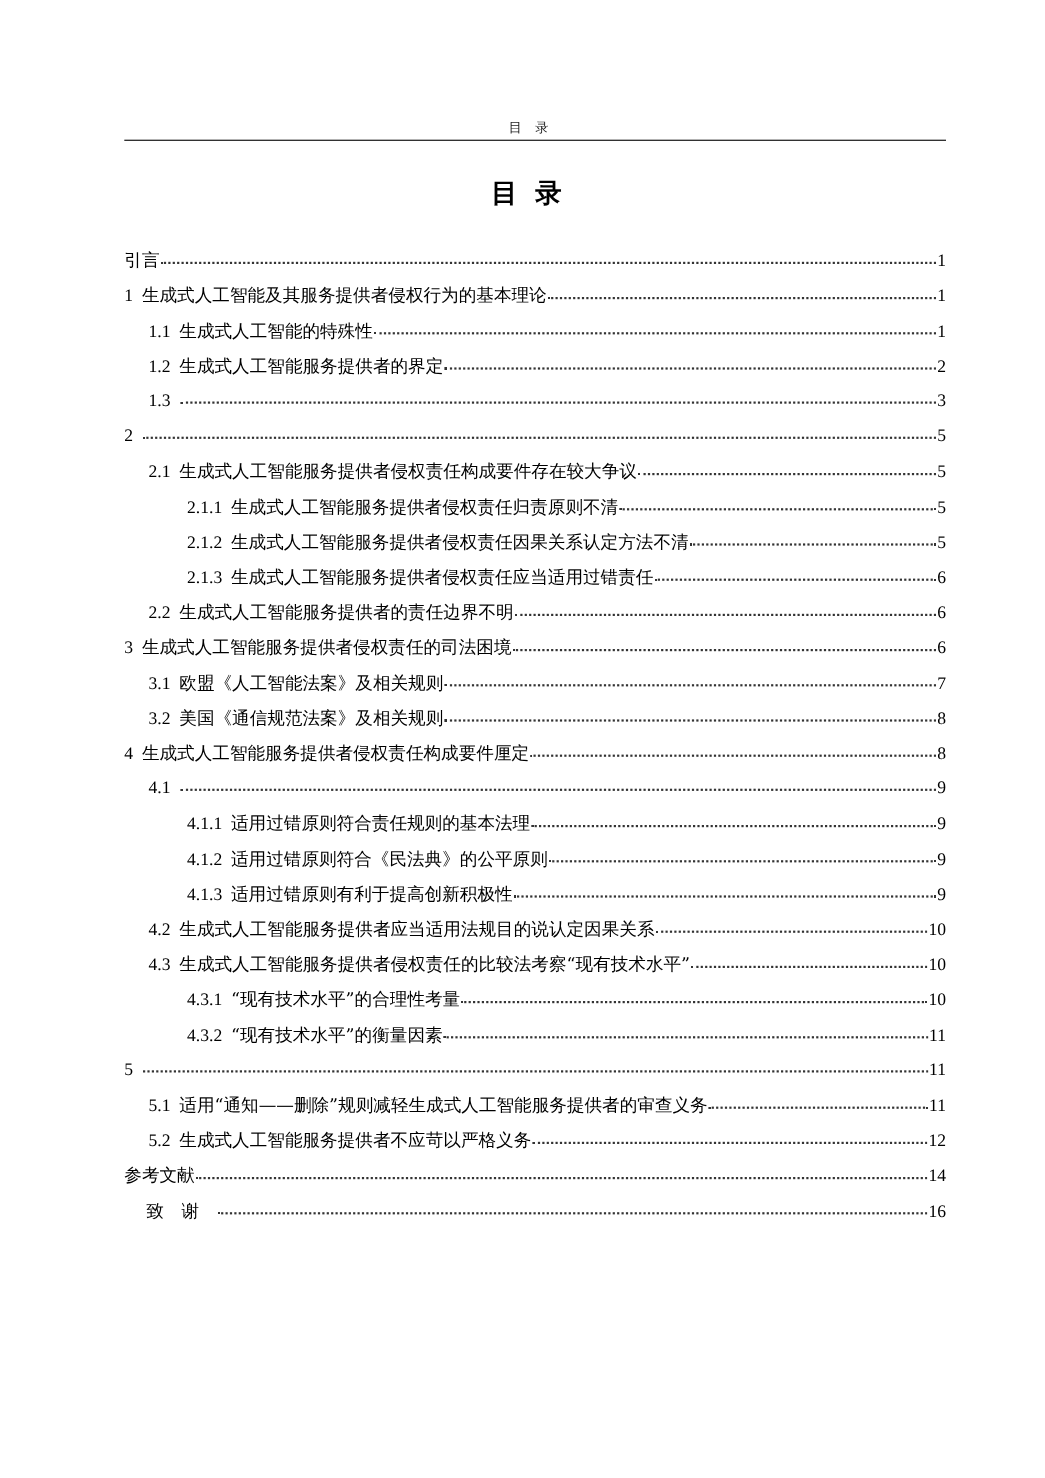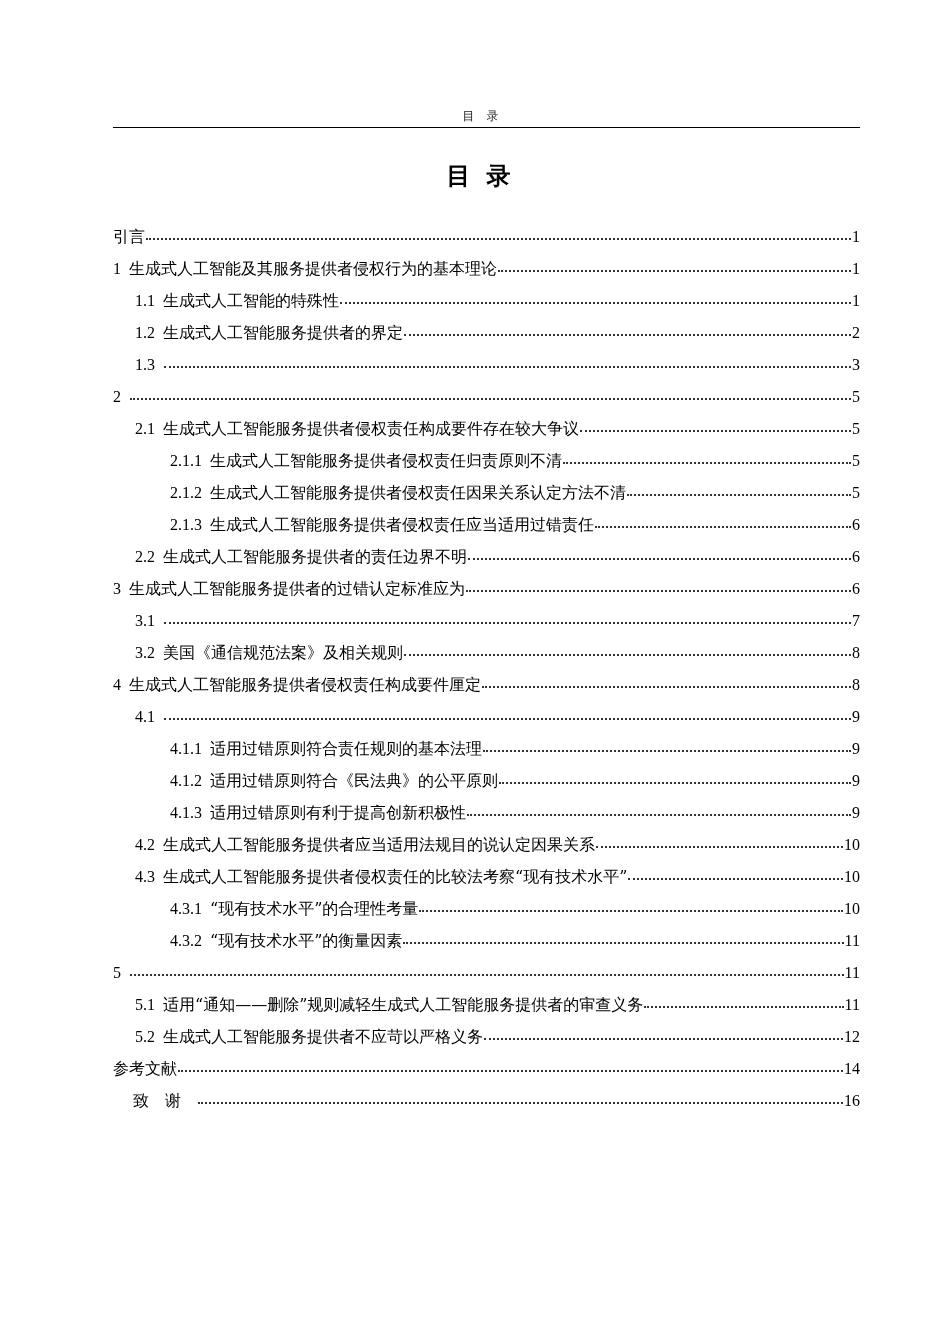--- a/index.html
+++ b/index.html
@@ -157,26 +157,27 @@
       <span class="toc-page">6</span>
     </div>
     <div class="toc-entry level-2">
       <span class="toc-num">2.2</span>
       <span class="toc-text">生成式人工智能服务提供者的责任边界不明</span>
       <span class="toc-leader"></span>
       <span class="toc-page">6</span>
     </div>
     <div class="toc-entry level-1">
       <span class="toc-num">3</span>
-      <span class="toc-text">生成式人工智能服务提供者的过错认定标准应为</span>
+      <span class="toc-text">生成式人工智能服务提供者侵权责任的司法困境</span>
       <span class="toc-leader"></span>
       <span class="toc-page">6</span>
     </div>
     <div class="toc-entry level-2">
       <span class="toc-num">3.1</span>
+      <span class="toc-text">欧盟《人工智能法案》及相关规则</span>
       <span class="toc-leader"></span>
       <span class="toc-page">7</span>
     </div>
     <div class="toc-entry level-2">
       <span class="toc-num">3.2</span>
       <span class="toc-text">美国《通信规范法案》及相关规则</span>
       <span class="toc-leader"></span>
       <span class="toc-page">8</span>
     </div>
     <div class="toc-entry level-1">

